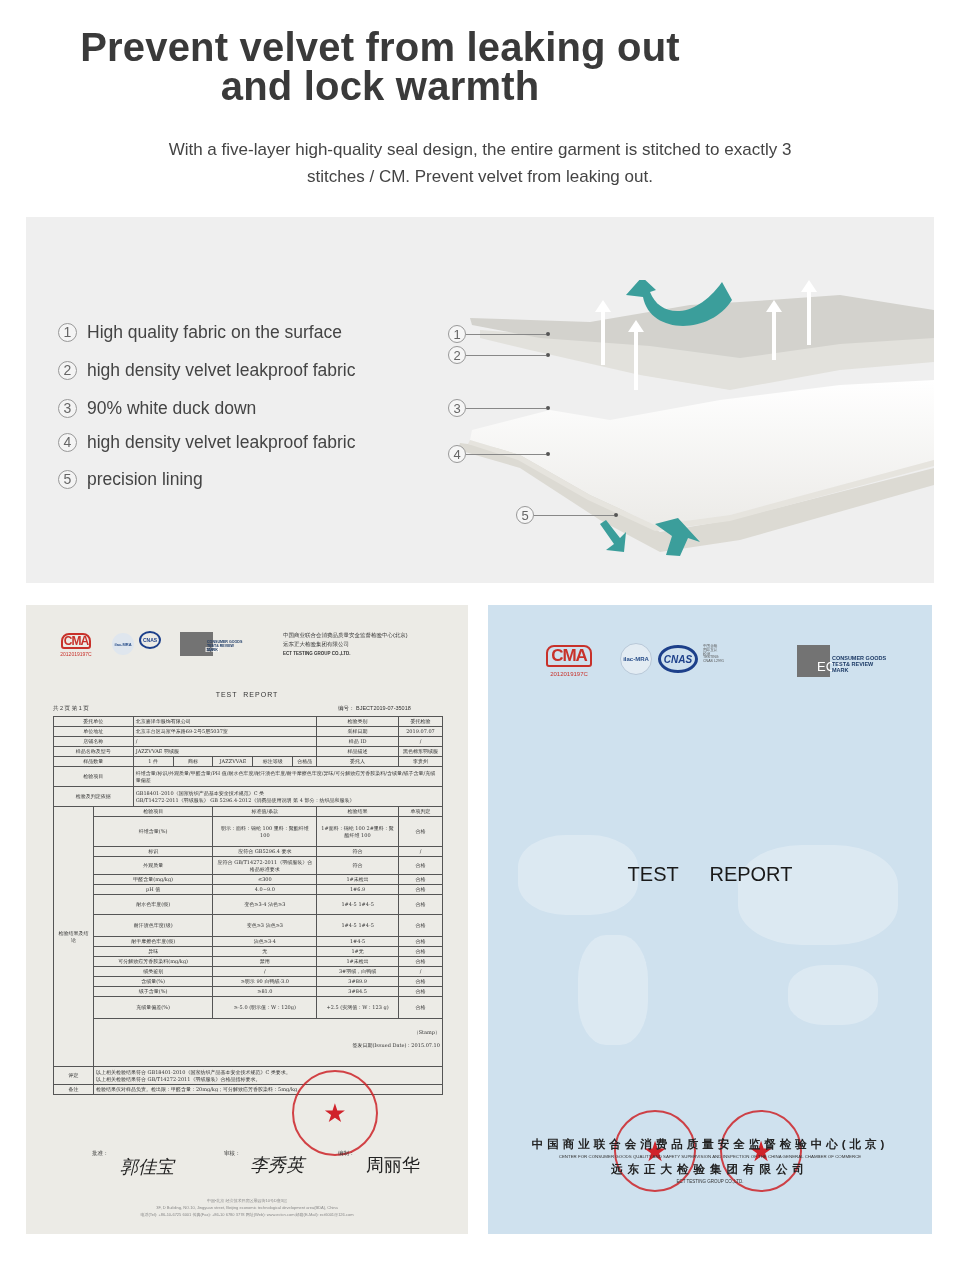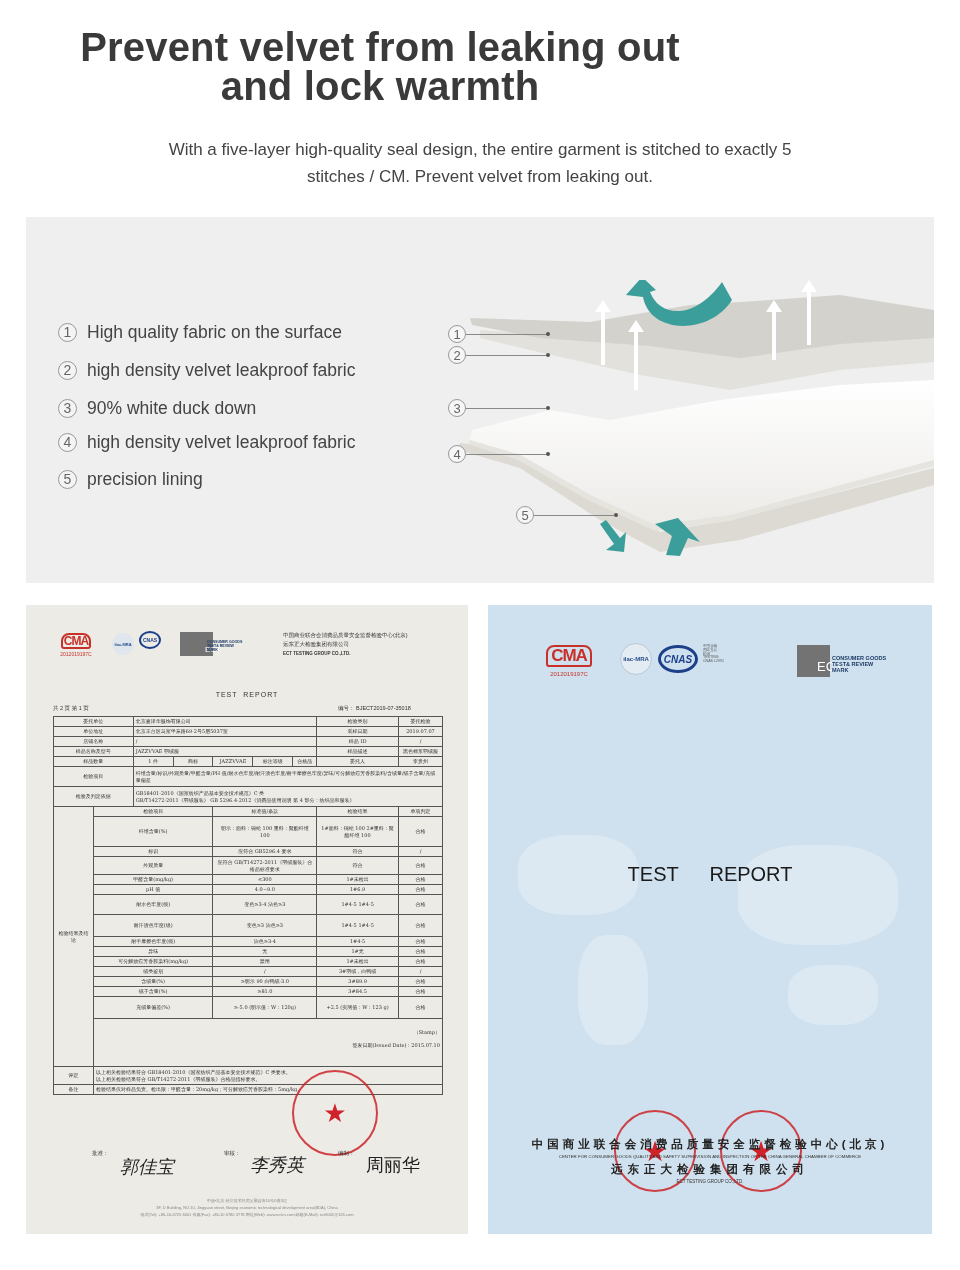--- a/index.html
+++ b/index.html
@@ -52,21 +52,21 @@
   .map-blob { position: absolute; background: rgba(255,255,255,0.28); border-radius: 40%; }
 </style>
 </head>
 <body>
 
 <div class="hero-title">
   <div>Prevent velvet from leaking out</div>
   <div>and lock warmth</div>
 </div>
 <div class="hero-sub">
-  <div>With a five-layer high-quality seal design, the entire garment is stitched to exactly 5</div>
+  <div>With a five-layer high-quality seal design, the entire garment is stitched to exactly 3</div>
   <div>stitches / CM. Prevent velvet from leaking out.</div>
 </div>
 
 <div class="layers-panel">
   <div class="layer-list">
     <div class="layer-item" style="top:0px;">
       <span class="num-circle">1</span>
       <span class="layer-label">High quality fabric on the surface</span>
     </div>
     <div class="layer-item" style="top:38px;">

